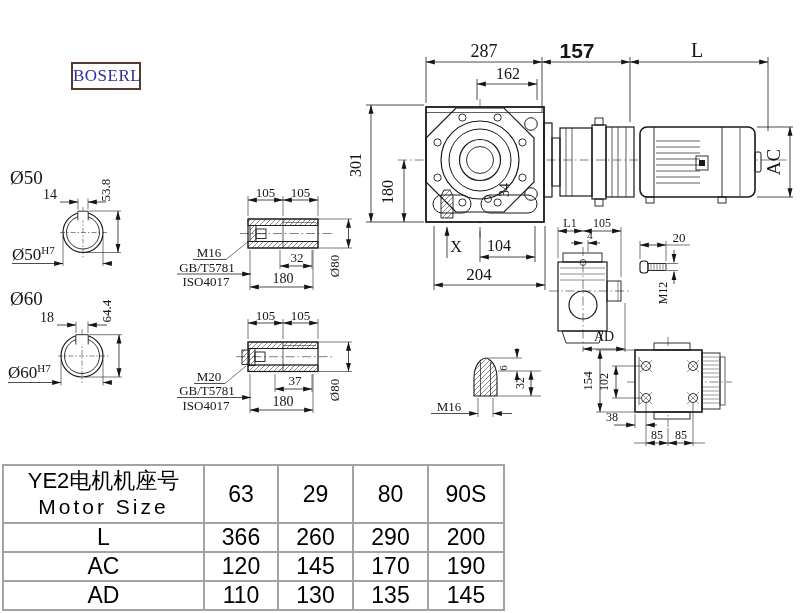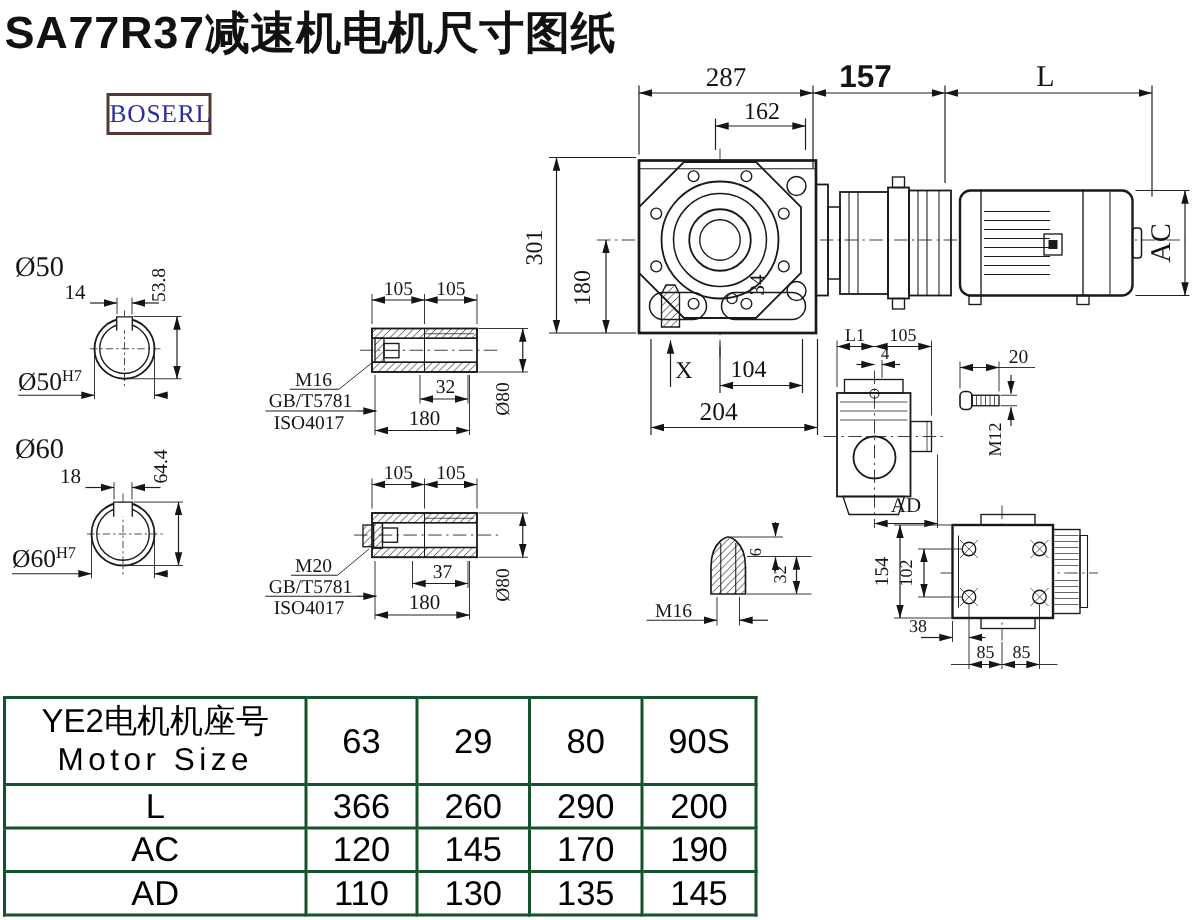--- a/index.html
+++ b/index.html
@@ -18,21 +18,21 @@
   .d{fill:none;stroke:#202020;stroke-width:.8;}
   .d6{fill:none;stroke:#202020;stroke-width:.6;}
   .c{fill:none;stroke:#3a3a3a;stroke-width:.65;stroke-dasharray:9 3 1.5 3;}
   .cc{fill:none;stroke:#3a3a3a;stroke-width:.6;stroke-dasharray:5 2 1.5 2;}
   .hf{fill:url(#h);stroke:#1a1a1a;}
   text{fill:#151515;stroke:none;font-family:"Liberation Serif",serif;}
   .tb{font-family:"Liberation Sans",sans-serif;font-weight:700;}
   
   .dimtable{position:absolute;left:2px;top:464px;border-collapse:collapse;table-layout:fixed;
             background:#fff;}
-  .dimtable td{border:2px solid #14532d;text-align:center;vertical-align:middle;color:#000;
+  .dimtable td{border:2px solid #a3a3a3;text-align:center;vertical-align:middle;color:#000;
                font-size:23px;padding:0;}
   .dimtable .hcell{font-size:22px;line-height:26px;}
   .dimtable .hcell .en{font-size:21px;letter-spacing:3px;}
   .dimtable tr.hdr td{height:56px;}
   .dimtable tr.row td{height:26px;}
 </style>
 </head>
 <body>
 
 <div class="stage">
@@ -403,21 +403,20 @@
       <line class="d6" x1="693" y1="403" x2="693" y2="446"></line>
       <line class="d6" x1="634" y1="443" x2="646" y2="443"></line>
       <line class="d6" x1="693" y1="443" x2="705" y2="443"></line>
       <line class="d" x1="646" y1="443" x2="668" y2="443" marker-start="url(#a)" marker-end="url(#a)"></line>
       <line class="d" x1="668" y1="443" x2="693" y2="443" marker-start="url(#a)" marker-end="url(#a)"></line>
       <text x="657" y="438.5" font-size="12" text-anchor="middle">85</text>
       <text x="681" y="438.5" font-size="12" text-anchor="middle">85</text>
     </g>
   </svg>
 
-  <div class="title">SA77R37减速机电机尺寸图纸</div>
   <div class="logo">BOSERL</div>
 
   <table class="dimtable">
     <colgroup>
       <col style="width:201px">
         <col style="width:74px">
         <col style="width:75px">
       <col style="width:75px">
         <col style="width:76px">
     </colgroup>

